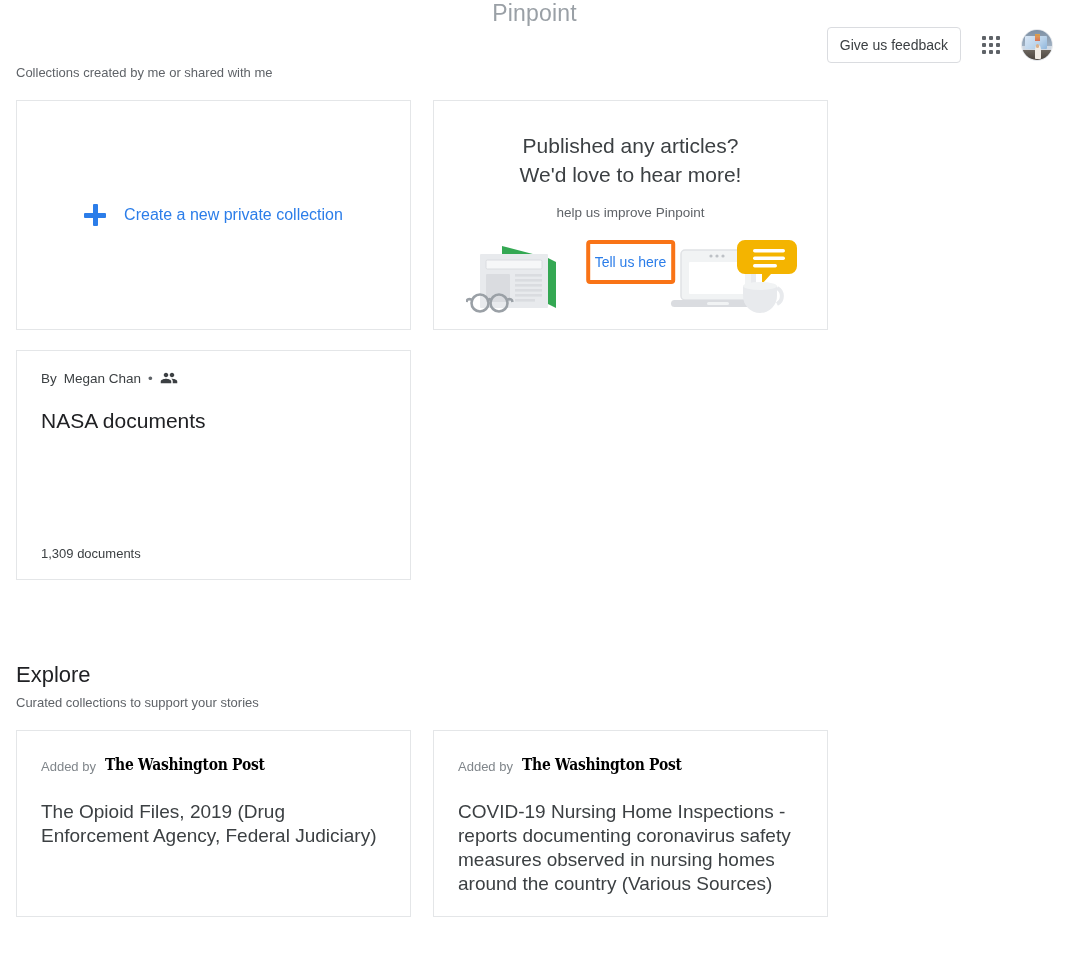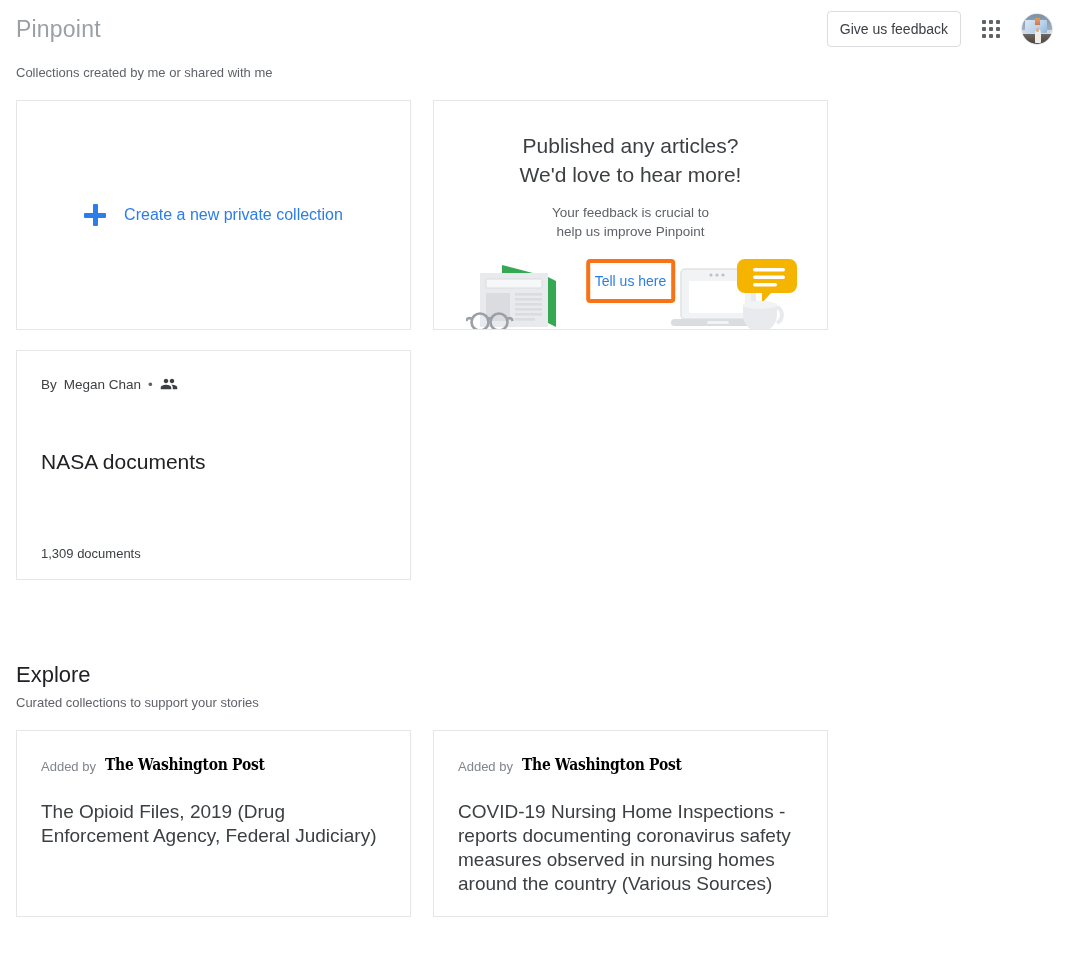--- a/index.html
+++ b/index.html
@@ -12,20 +12,21 @@
     overflow: hidden;
   }
 
   
   .header {
     position: relative;
     height: 58px;
     display: flex;
     align-items: center;
     padding: 0 16px 0 16px;
+    flex-direction: column;
   }
   .logo {
     font-size: 23px;
     color: #9aa0a6;
     letter-spacing: 0.2px;
     font-weight: 400;
   }
   .header-right {
     margin-left: auto;
     display: flex;
@@ -185,25 +186,24 @@
     cursor: pointer;
     z-index: 3;
   }
   .illus { position: absolute; bottom: 0; }
   .illus-left  { left: 12px; width: 120px; height: 84px; }
   .illus-right { right: 8px; width: 130px; height: 84px; }
 
   
   .card-collection {
     height: 230px;
-    padding: 24px 24px 18px 24px;
+    padding: 18px 24px 18px 24px;
     display: flex;
     flex-direction: column;
     cursor: pointer;
-    gap: 35px;
   }
   .coll-meta {
     display: flex;
     align-items: center;
     gap: 7px;
     font-size: 13.5px;
     color: #3c4043;
   }
   .coll-meta .dot { color: #5f6368; }
   .coll-title {
@@ -293,21 +293,20 @@
         <span class="create-label">Create a new private collection</span>
       </div>
     </div>
 
     <div class="card card-feedback">
       <div class="fb-title">
         <div>Published any articles?</div>
         <div>We'd love to hear more!</div>
       </div>
       <div class="fb-sub">
-        <div>Your feedback is crucial to</div>
         <div>help us improve Pinpoint</div>
       </div>
       <div class="fb-bottom">
 
         <svg class="illus illus-left" viewBox="0 0 120 84">
           <path d="M36 10 L82 22 L82 34 L36 26 Z" fill="#34a853"></path>
           <path d="M82 22 L90 26 L90 72 L82 68 Z" fill="#34a853"></path>
           <rect x="14" y="18" width="68" height="54" rx="1" fill="#e8eaed"></rect>
           <rect x="20" y="24" width="56" height="9" rx="1.5" fill="#f6f7f8" stroke="#dadce0" stroke-width="1"></rect>
           <rect x="20" y="38" width="24" height="28" rx="1" fill="#dadce0"></rect>

